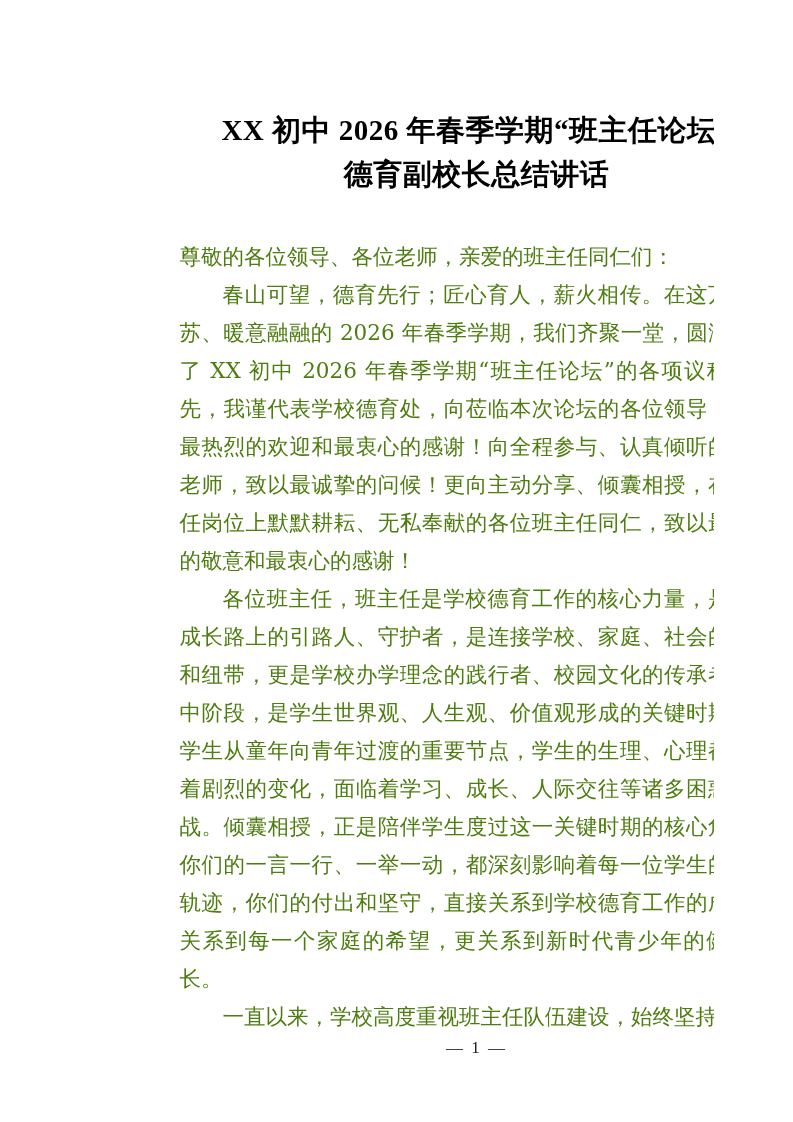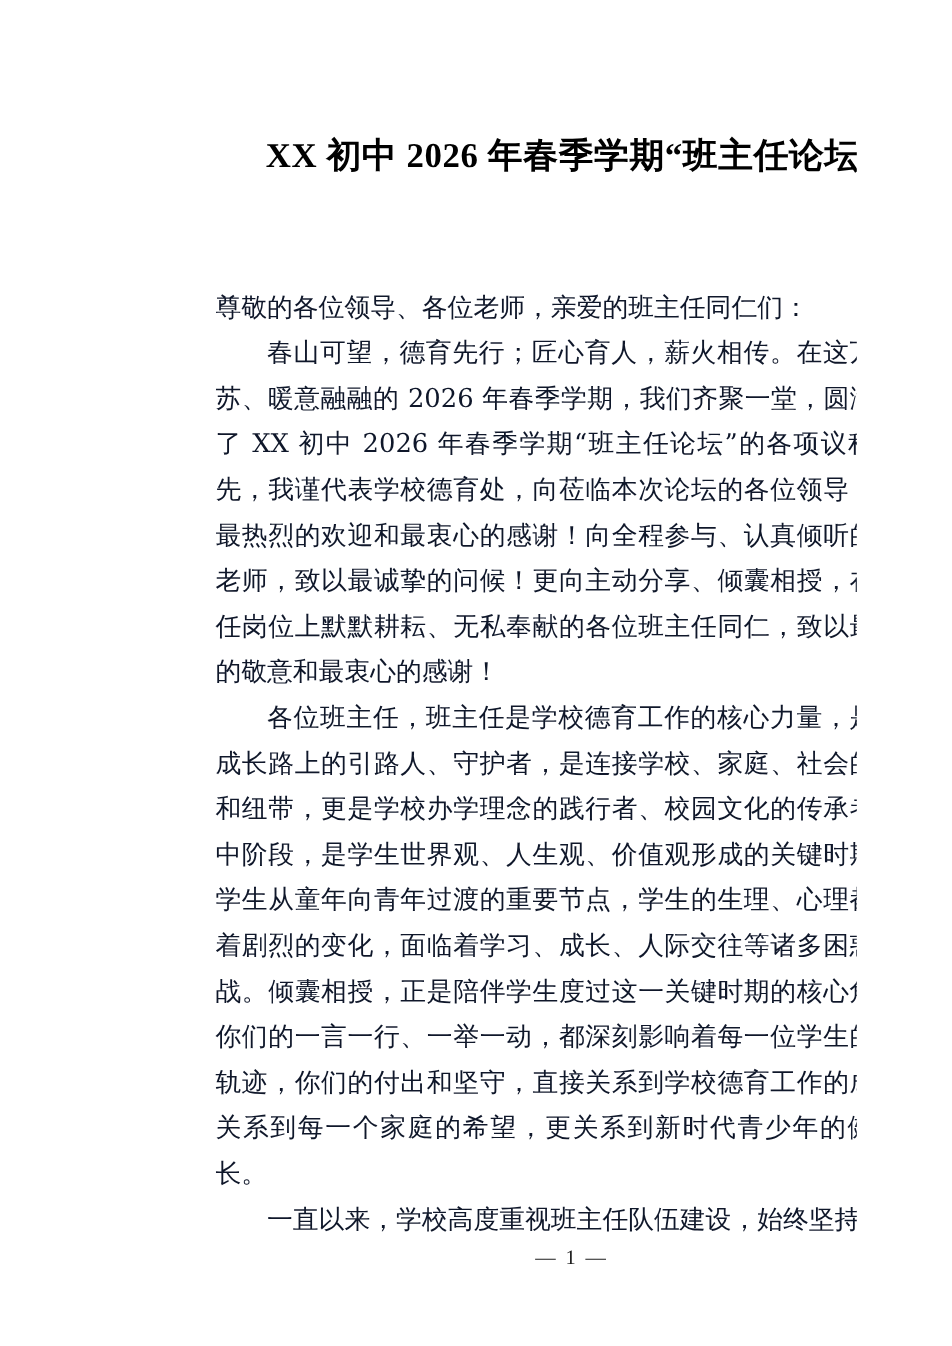--- a/index.html
+++ b/index.html
@@ -34,21 +34,21 @@
     white-space: nowrap;
   }
   .body-block {
     position: absolute;
     left: 100px;
     top: 238px;
     width: 594px;
     font-family: "DejaVu Serif", "Liberation Serif", serif;
     font-size: 21.5px;
     line-height: 38px;
-    color: #0f172a;
+    color: #4d7c0f;
     text-align: justify;
     text-justify: inter-character;
   }
   .para {
     margin: 0;
     padding: 0;
     text-indent: 2em;
     text-align: justify;
     text-justify: inter-character;
     word-break: break-all;
@@ -68,20 +68,21 @@
     letter-spacing: 2px;
   }
 </style>
 </head>
 <body>
 
 <div class="page">
 
   <div class="doc-title">
     <span class="title-line">XX 初中 2026 年春季学期“班主任论坛”</span>
+    <span class="title-line">德育副校长总结讲话</span>
   </div>
 
   <div class="body-block">
     <p class="para no-indent">尊敬的各位领导、各位老师，亲爱的班主任同仁们：</p>
     <p class="para">春山可望，德育先行；匠心育人，薪火相传。在这万物复苏、暖意融融的 2026 年春季学期，我们齐聚一堂，圆满完成了 XX 初中 2026 年春季学期“班主任论坛”的各项议程。首先，我谨代表学校德育处，向莅临本次论坛的各位领导，表示最热烈的欢迎和最衷心的感谢！向全程参与、认真倾听的全体老师，致以最诚挚的问候！更向主动分享、倾囊相授，在班主任岗位上默默耕耘、无私奉献的各位班主任同仁，致以最崇高的敬意和最衷心的感谢！</p>
     <p class="para">各位班主任，班主任是学校德育工作的核心力量，是学生成长路上的引路人、守护者，是连接学校、家庭、社会的桥梁和纽带，更是学校办学理念的践行者、校园文化的传承者。初中阶段，是学生世界观、人生观、价值观形成的关键时期，是学生从童年向青年过渡的重要节点，学生的生理、心理都发生着剧烈的变化，面临着学习、成长、人际交往等诸多困惑和挑战。倾囊相授，正是陪伴学生度过这一关键时期的核心角色，你们的一言一行、一举一动，都深刻影响着每一位学生的成长轨迹，你们的付出和坚守，直接关系到学校德育工作的成效，关系到每一个家庭的希望，更关系到新时代青少年的健康成长。</p>
     <p class="para">一直以来，学校高度重视班主任队伍建设，始终坚持“德育</p>
   </div>
 
   <div class="footer">— 1 —</div>

